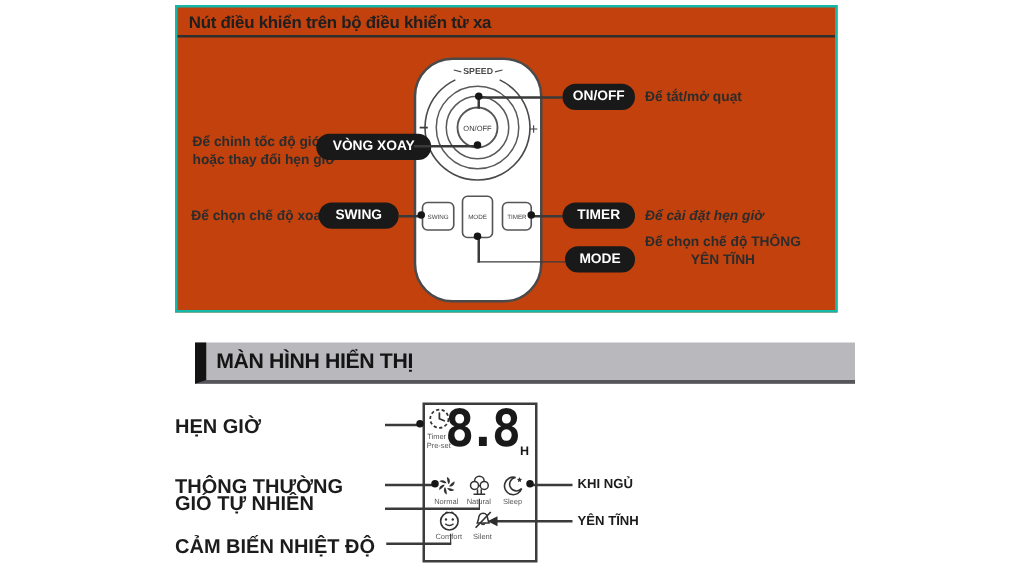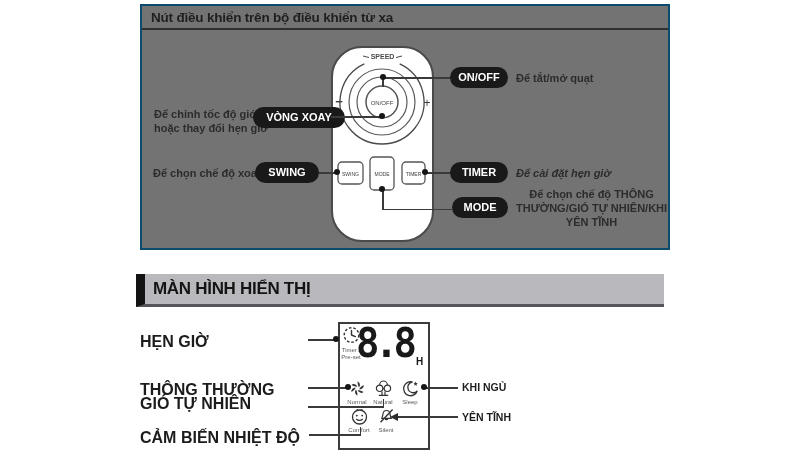--- a/index.html
+++ b/index.html
@@ -1,33 +1,33 @@
 <!DOCTYPE html>
 <html><head>
 <meta charset="utf-8">
 <style>
   html,body{margin:0;padding:0;background:#fff;}
   .stage{position:relative;width:810px;height:456px;background:#ffffff;overflow:hidden;
          font-family:"Liberation Sans",sans-serif;color:#1f1f1f;}
   .abs{position:absolute;}
   
-  .panel{position:absolute;left:140px;top:4px;width:526px;height:242px;border:2px solid #0c4a6e;background:#737373;}
+  .panel{position:absolute;left:140px;top:4px;width:526px;height:242px;border:2px solid #14b8a6;background:#c2410c;}
   .panel-titlebar{position:absolute;left:0;top:0;width:100%;height:22px;border-bottom:2px solid #2f2f2f;}
   .panel-title{font-size:13.5px;font-weight:bold;padding:4px 0 0 9px;letter-spacing:-0.2px;}
   
   .pill{position:absolute;background:#191919;color:#fff;font-weight:bold;font-size:11px;
         text-align:center;border-radius:12px;height:21px;line-height:21px;white-space:nowrap;}
   .desc{position:absolute;color:#2c2c2c;font-weight:bold;font-size:11px;line-height:14px;white-space:nowrap;}
   .desc.multi div{white-space:nowrap;}
   .hline{position:absolute;height:1.5px;background:#3a3a3a;}
   .vline{position:absolute;width:1.5px;background:#3a3a3a;}
   .dot{position:absolute;width:6px;height:6px;border-radius:50%;background:#161616;}
   .arrow-left{position:absolute;width:0;height:0;border-top:4px solid transparent;border-bottom:4px solid transparent;border-right:8px solid #2c2c2c;}
   
-  .sec2-header{position:absolute;left:136px;top:274px;width:519px;height:30px;background:#b9b9bd;
+  .sec2-header{position:absolute;left:156px;top:274px;width:519px;height:30px;background:#b9b9bd;
                border-left:9px solid #131313;border-bottom:3px solid #55555a;}
   .sec2-title{font-size:17px;font-weight:bold;color:#141414;padding:5px 0 0 8px;letter-spacing:-0.3px;}
   
   .display-box{position:absolute;left:338px;top:322px;width:88px;height:124px;border:2px solid #3c3c3c;background:#fff;}
   .digits{position:absolute;left:356px;top:323px;font-family:"DejaVu Sans Mono",monospace;
           font-weight:bold;font-size:41px;line-height:40px;letter-spacing:-5px;color:#191919;transform:scaleX(.95);transform-origin:left top;}
   .hour-unit{position:absolute;left:416px;top:356px;font-size:10px;font-weight:bold;color:#191919;}
   .tiny-label{position:absolute;font-size:6px;color:#5a5a5a;text-align:center;width:30px;line-height:7px;}
   .callout-l{position:absolute;left:140px;width:165px;text-align:left;font-weight:bold;font-size:16px;white-space:nowrap;color:#1c1c1c;}
   .callout-r{position:absolute;left:462px;font-weight:bold;font-size:10.5px;white-space:nowrap;color:#1c1c1c;}
@@ -93,21 +93,20 @@
   <div class="dot" style="left:422px;top:169px;"></div>
   <div class="pill" style="left:450px;top:162px;width:58px;">TIMER</div>
   <div class="desc" style="left:516px;top:166px;font-style:italic;">Để cài đặt hẹn giờ</div>
 
   <div class="vline" style="left:382px;top:189px;height:21px;"></div>
   <div class="hline" style="left:382px;top:208.5px;width:70px;"></div>
   <div class="dot" style="left:379px;top:186px;"></div>
   <div class="pill" style="left:452px;top:197px;width:56px;">MODE</div>
   <div class="desc multi" style="left:516px;top:187px;text-align:center;">
     <div>Để chọn chế độ THÔNG</div>
-    <div>THƯỜNG/GIÓ TỰ NHIÊN/KHI</div>
     <div>YÊN TĨNH</div>
   </div>
 
   <div class="sec2-header">
     <div class="sec2-title">MÀN HÌNH HIỂN THỊ</div>
   </div>
 
   <div class="display-box"></div>
 
   <svg class="abs" style="left:342px;top:326px;" width="19" height="19" viewBox="0 0 19 19">

